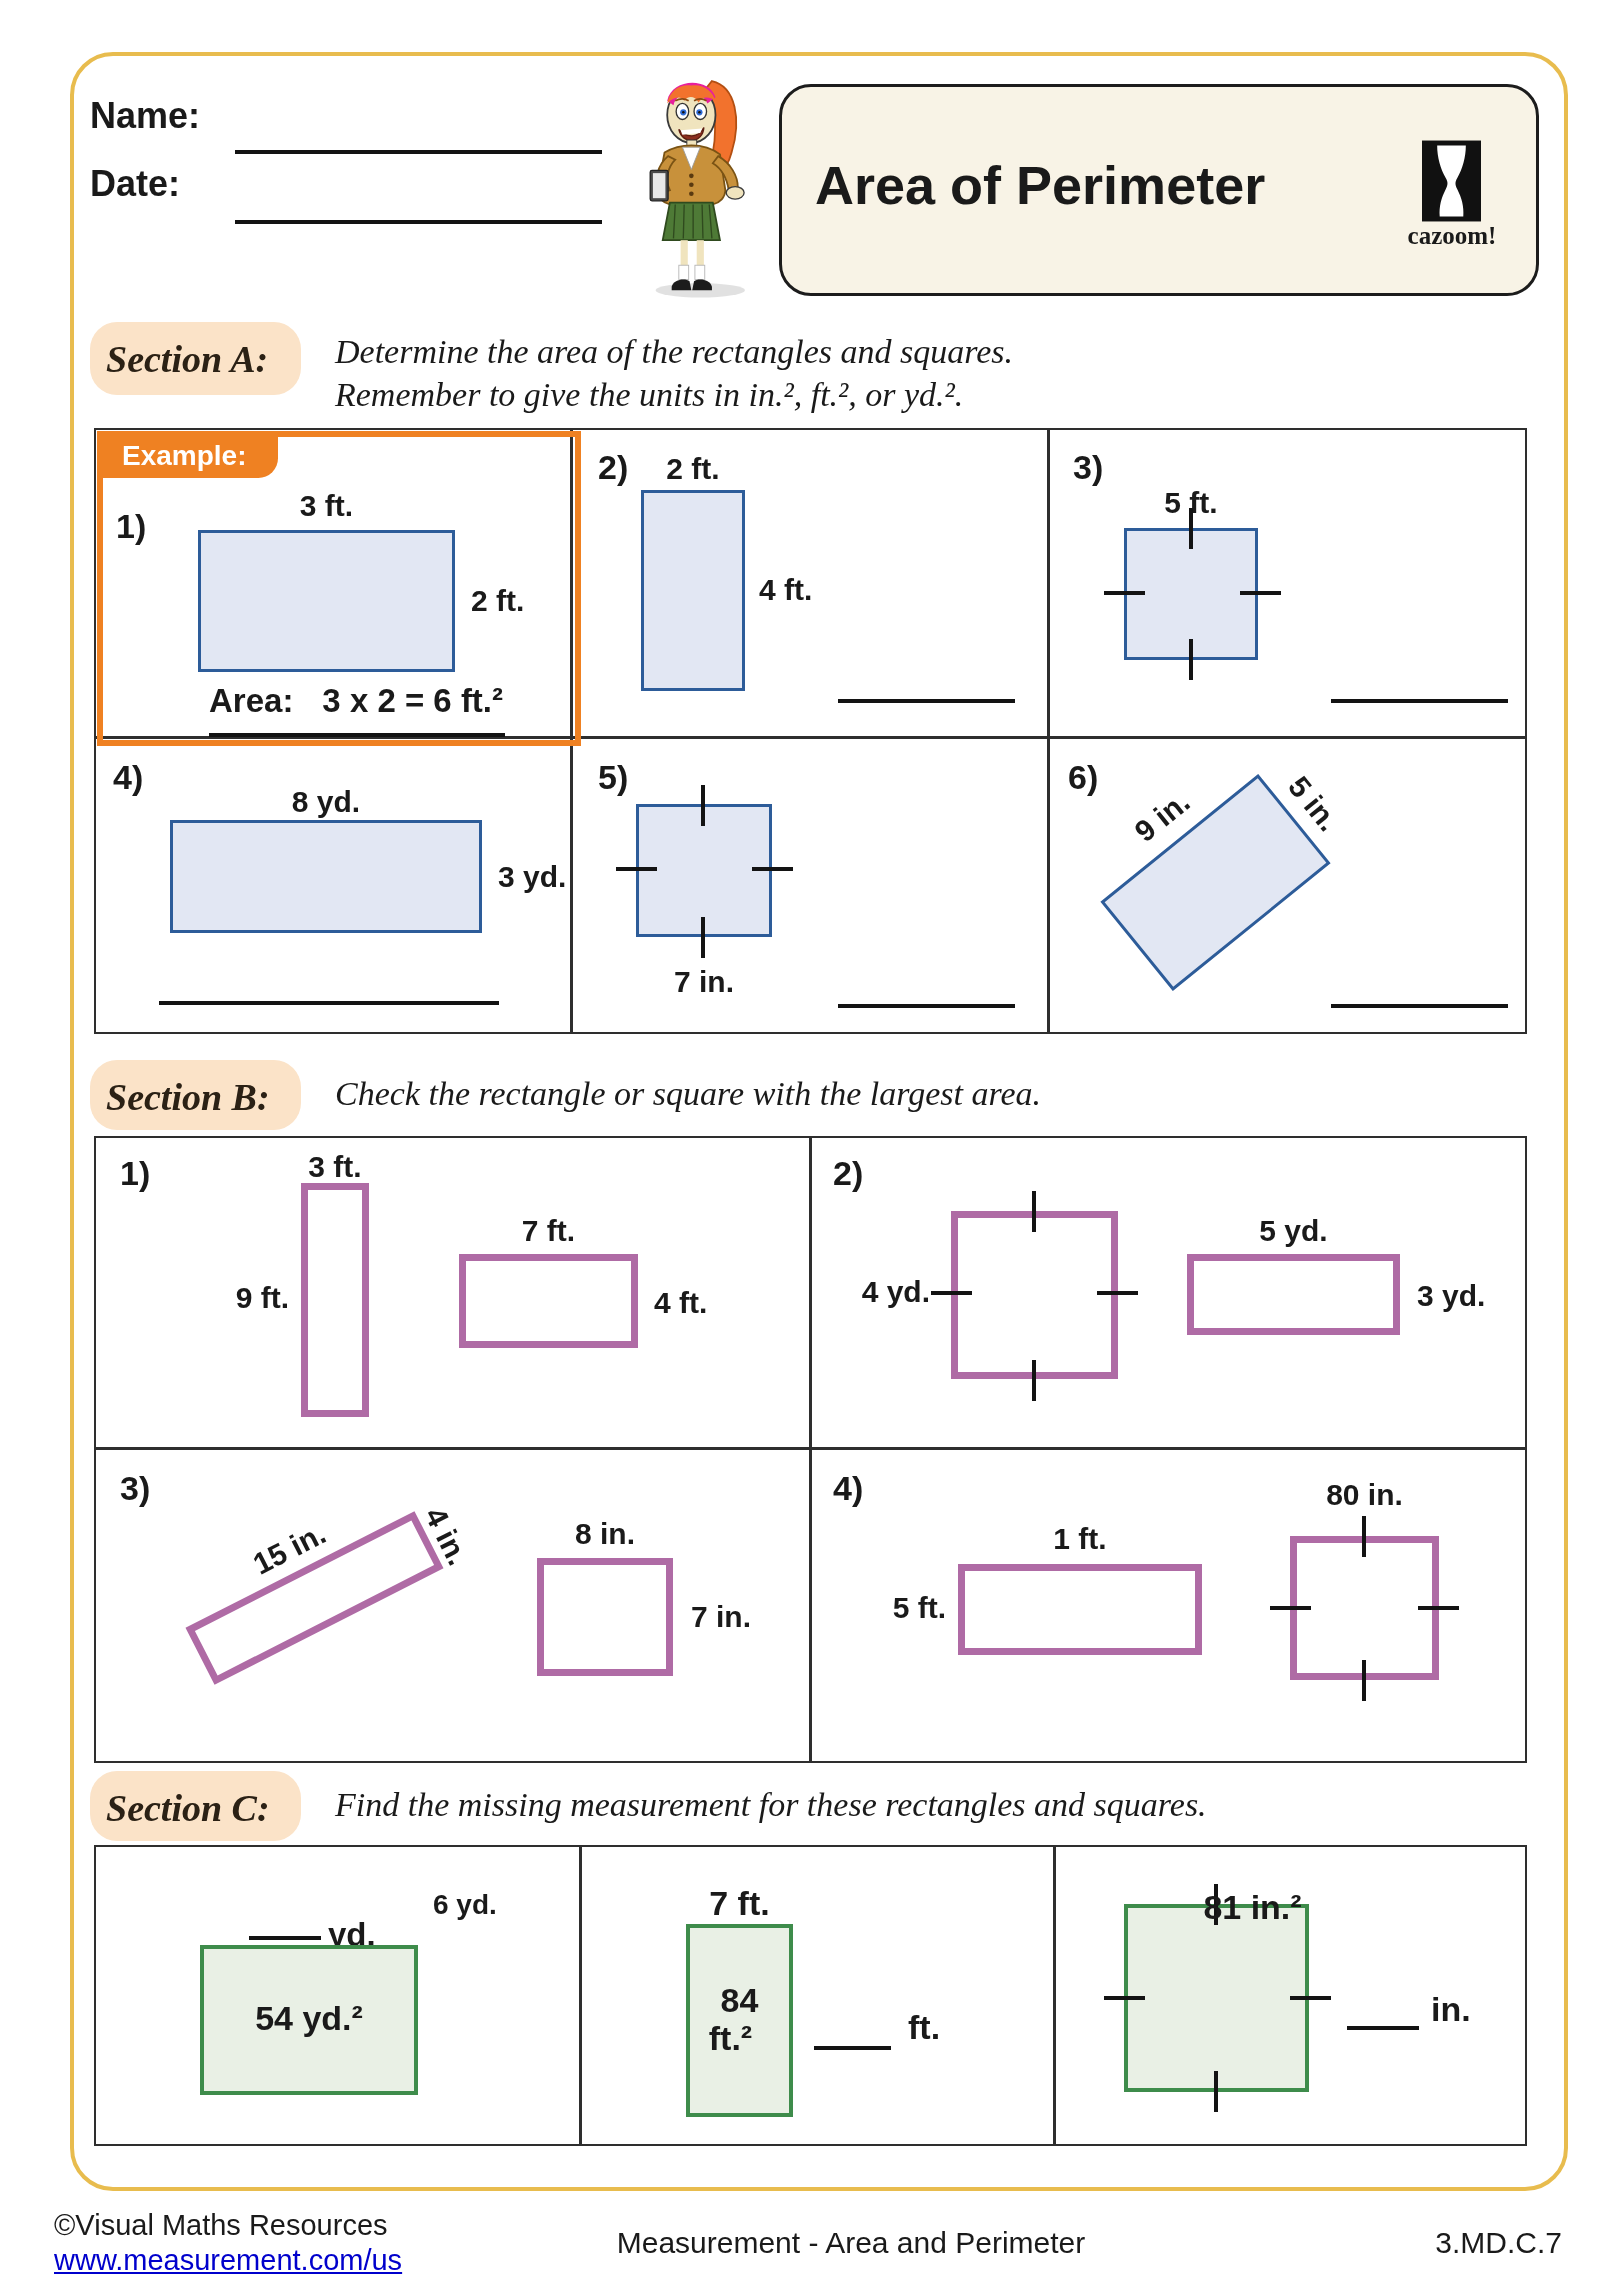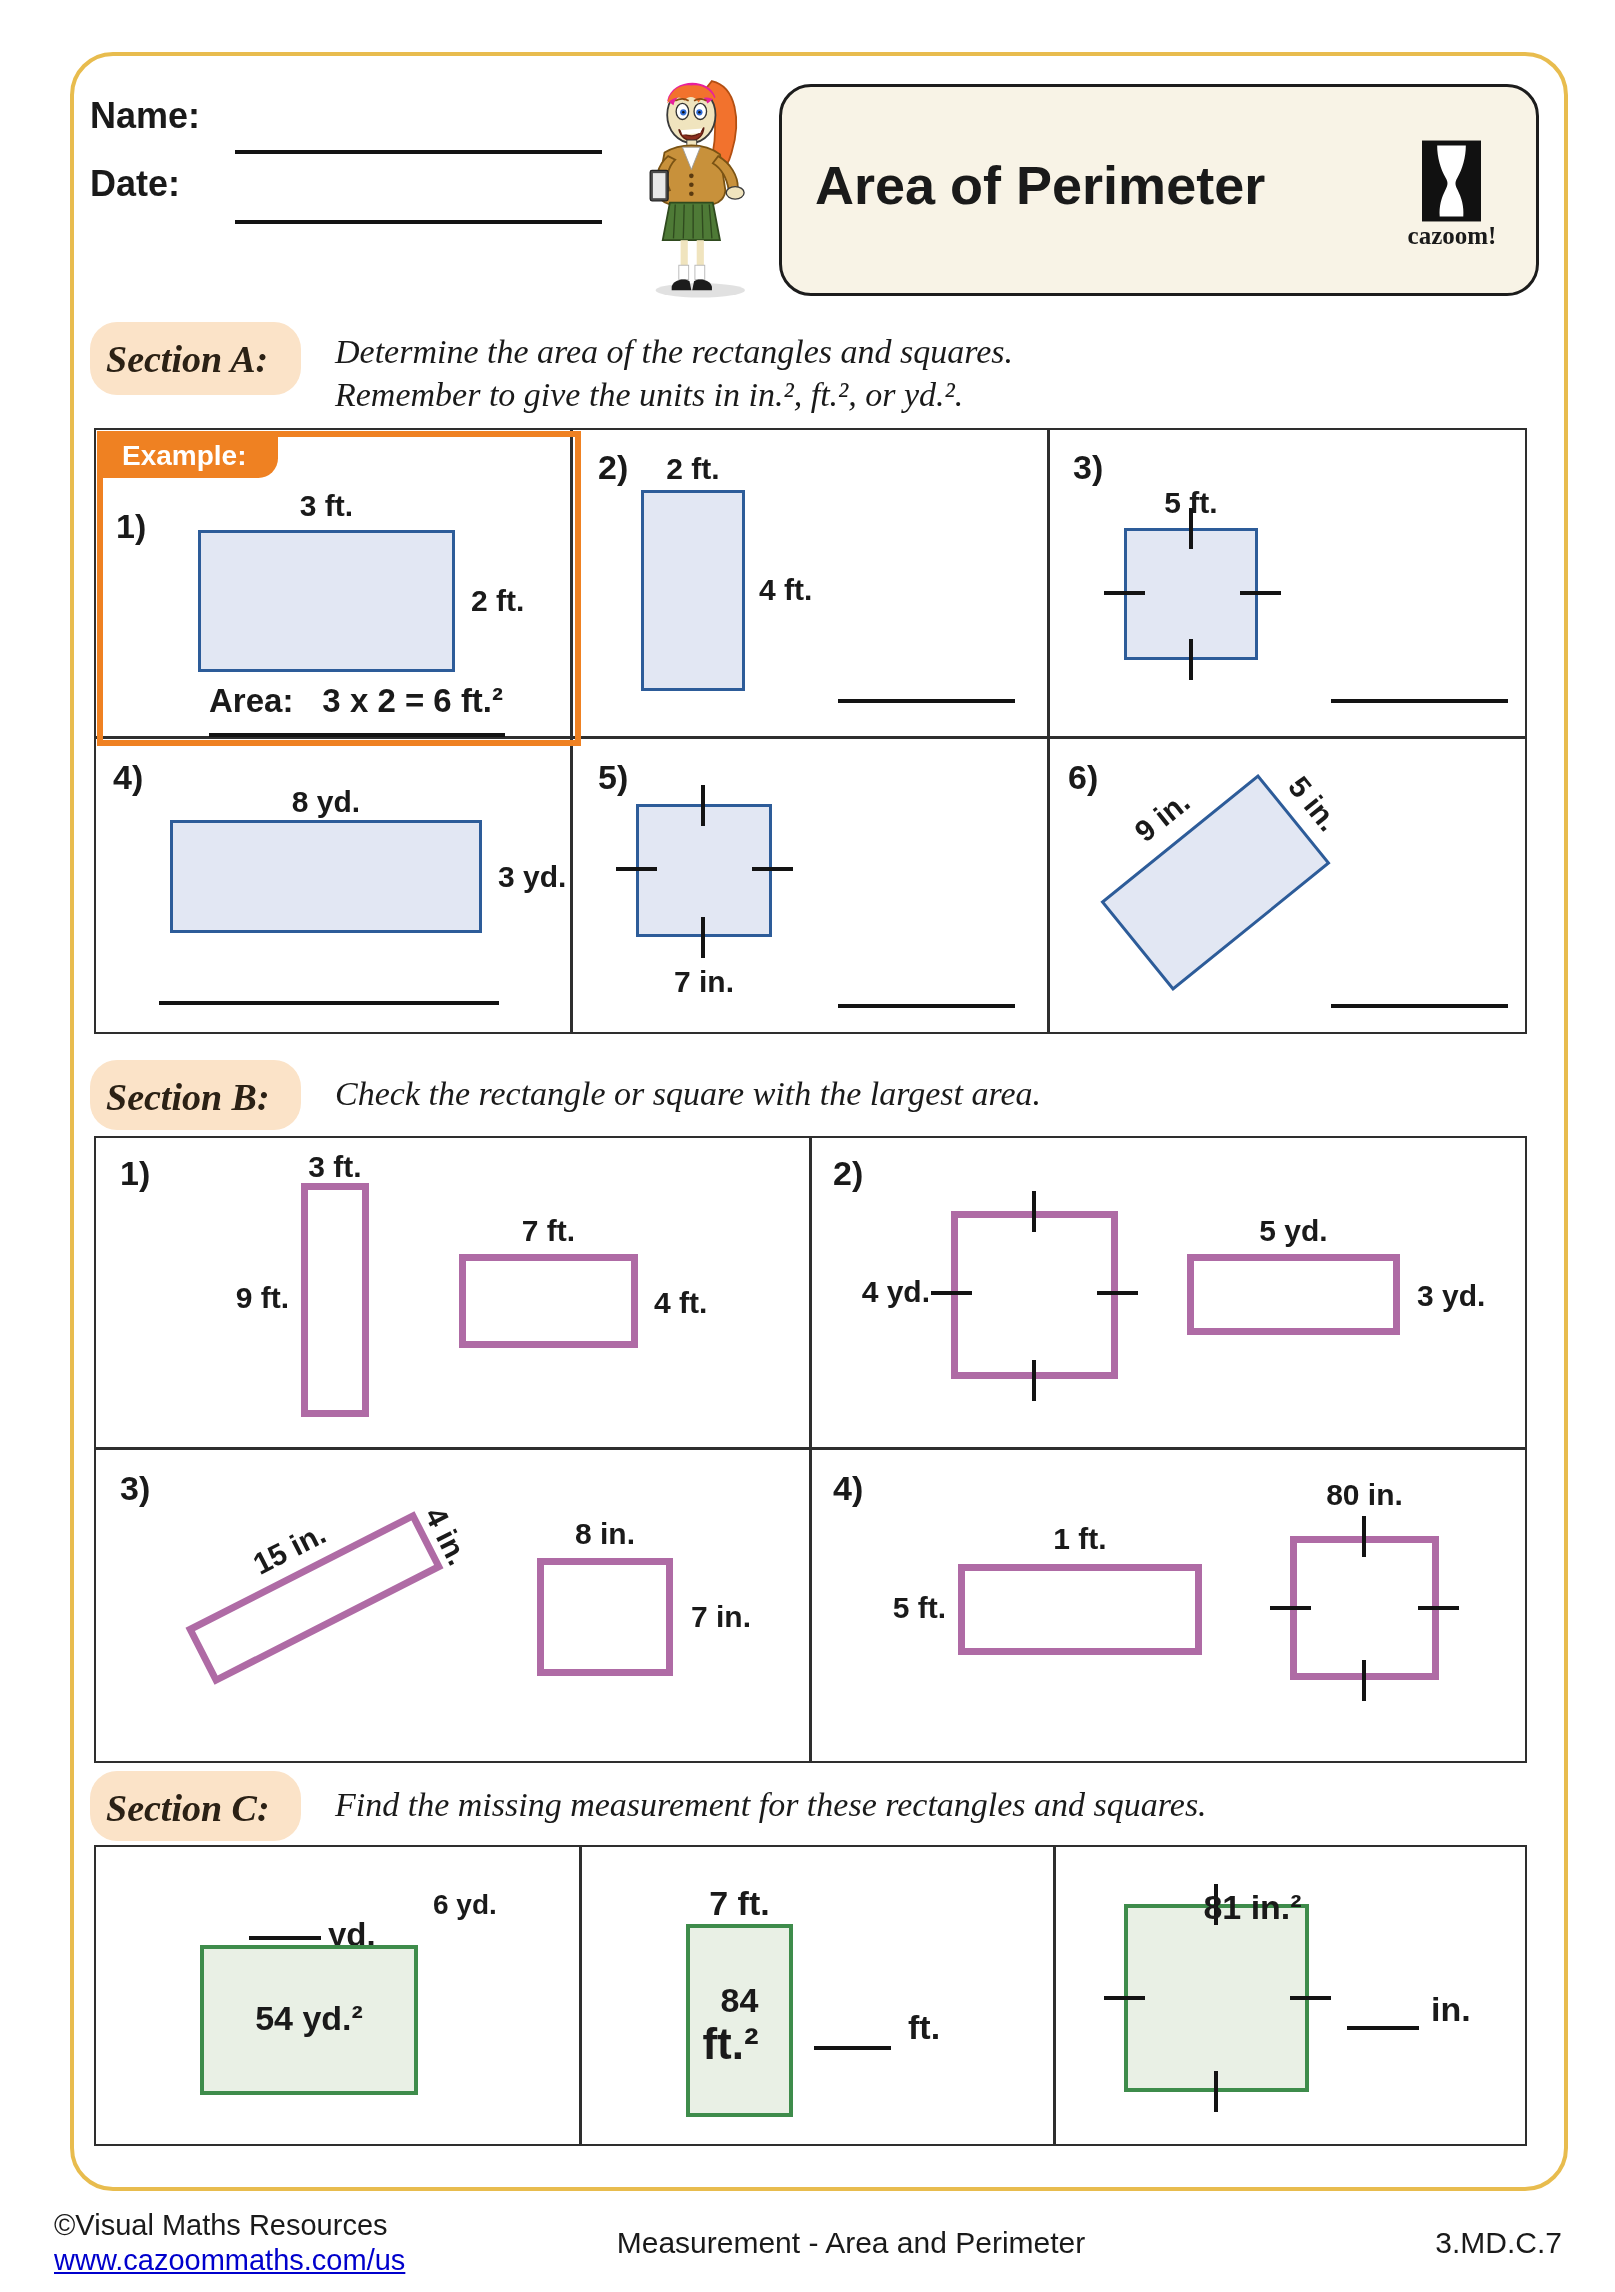--- a/index.html
+++ b/index.html
@@ -195,30 +195,30 @@
 
 <div class="abs ansline" style="left:249px;top:1936px;width:72px;"></div>
 <div class="abs lbl" style="left:328px;top:1904px;font-size:33px;margin-top:12px;">yd.</div>
 <div class="abs green-shape" style="left:200px;top:1945px;width:218px;height:150px;"></div>
 <div class="abs lbl ctr" style="left:200px;top:1999px;width:218px;font-size:34px;">54 yd.²</div>
 <div class="abs lbl" style="left:433px;top:1889px;font-size:28px;">6 yd.</div>
 
 <div class="abs lbl ctr" style="left:686px;top:1884px;width:107px;font-size:34px;">7 ft.</div>
 <div class="abs green-shape" style="left:686px;top:1924px;width:107px;height:193px;"></div>
 <div class="abs lbl ctr" style="left:686px;top:1981px;width:107px;font-size:34px;">84</div>
-<div class="abs lbl ctr" style="left:686px;top:2019px;width:89px;font-size:44px;">ft.²</div>
+<div class="abs lbl ctr" style="left:686px;top:2019px;width:89px;font-size:34px;">ft.²</div>
 <div class="abs ansline" style="left:814px;top:2046px;width:77px;"></div>
 <div class="abs lbl" style="left:908px;top:2008px;font-size:34px;">ft.</div>
 
 <div class="abs green-shape" style="left:1124px;top:1904px;width:185px;height:188px;"></div>
 <div class="abs tick-v" style="left:1214px;top:1884px;"></div>
 <div class="abs tick-v" style="left:1214px;top:2071px;"></div>
 <div class="abs tick-h" style="left:1104px;top:1996px;"></div>
 <div class="abs tick-h" style="left:1290px;top:1996px;"></div>
 <div class="abs lbl ctr" style="left:1124px;top:1888px;width:185px;font-size:34px;padding-left:36px;">81 in.²</div>
 <div class="abs ansline" style="left:1347px;top:2026px;width:72px;"></div>
 <div class="abs lbl" style="left:1431px;top:1990px;font-size:34px;">in.</div>
 
 <div class="abs" style="left:54px;top:2209px;font-size:29px;">©Visual Maths Resources</div>
-<a class="abs" href="#" style="left:54px;top:2244px;font-size:29px;color:#0000CC;text-decoration:underline;">www.cazoommaths.com/us</a>
+<a class="abs" href="#" style="left:54px;top:2244px;font-size:29px;color:#0000CC;text-decoration:underline;">www.measurement.com/us</a>
 <div class="abs ctr" style="left:269px;top:2226px;width:1164px;font-size:30px;">Measurement - Area and Perimeter</div>
 <div class="abs rt" style="left:1397px;top:2226px;width:165px;font-size:30px;">3.MD.C.7</div>
 
 
 </body></html>

